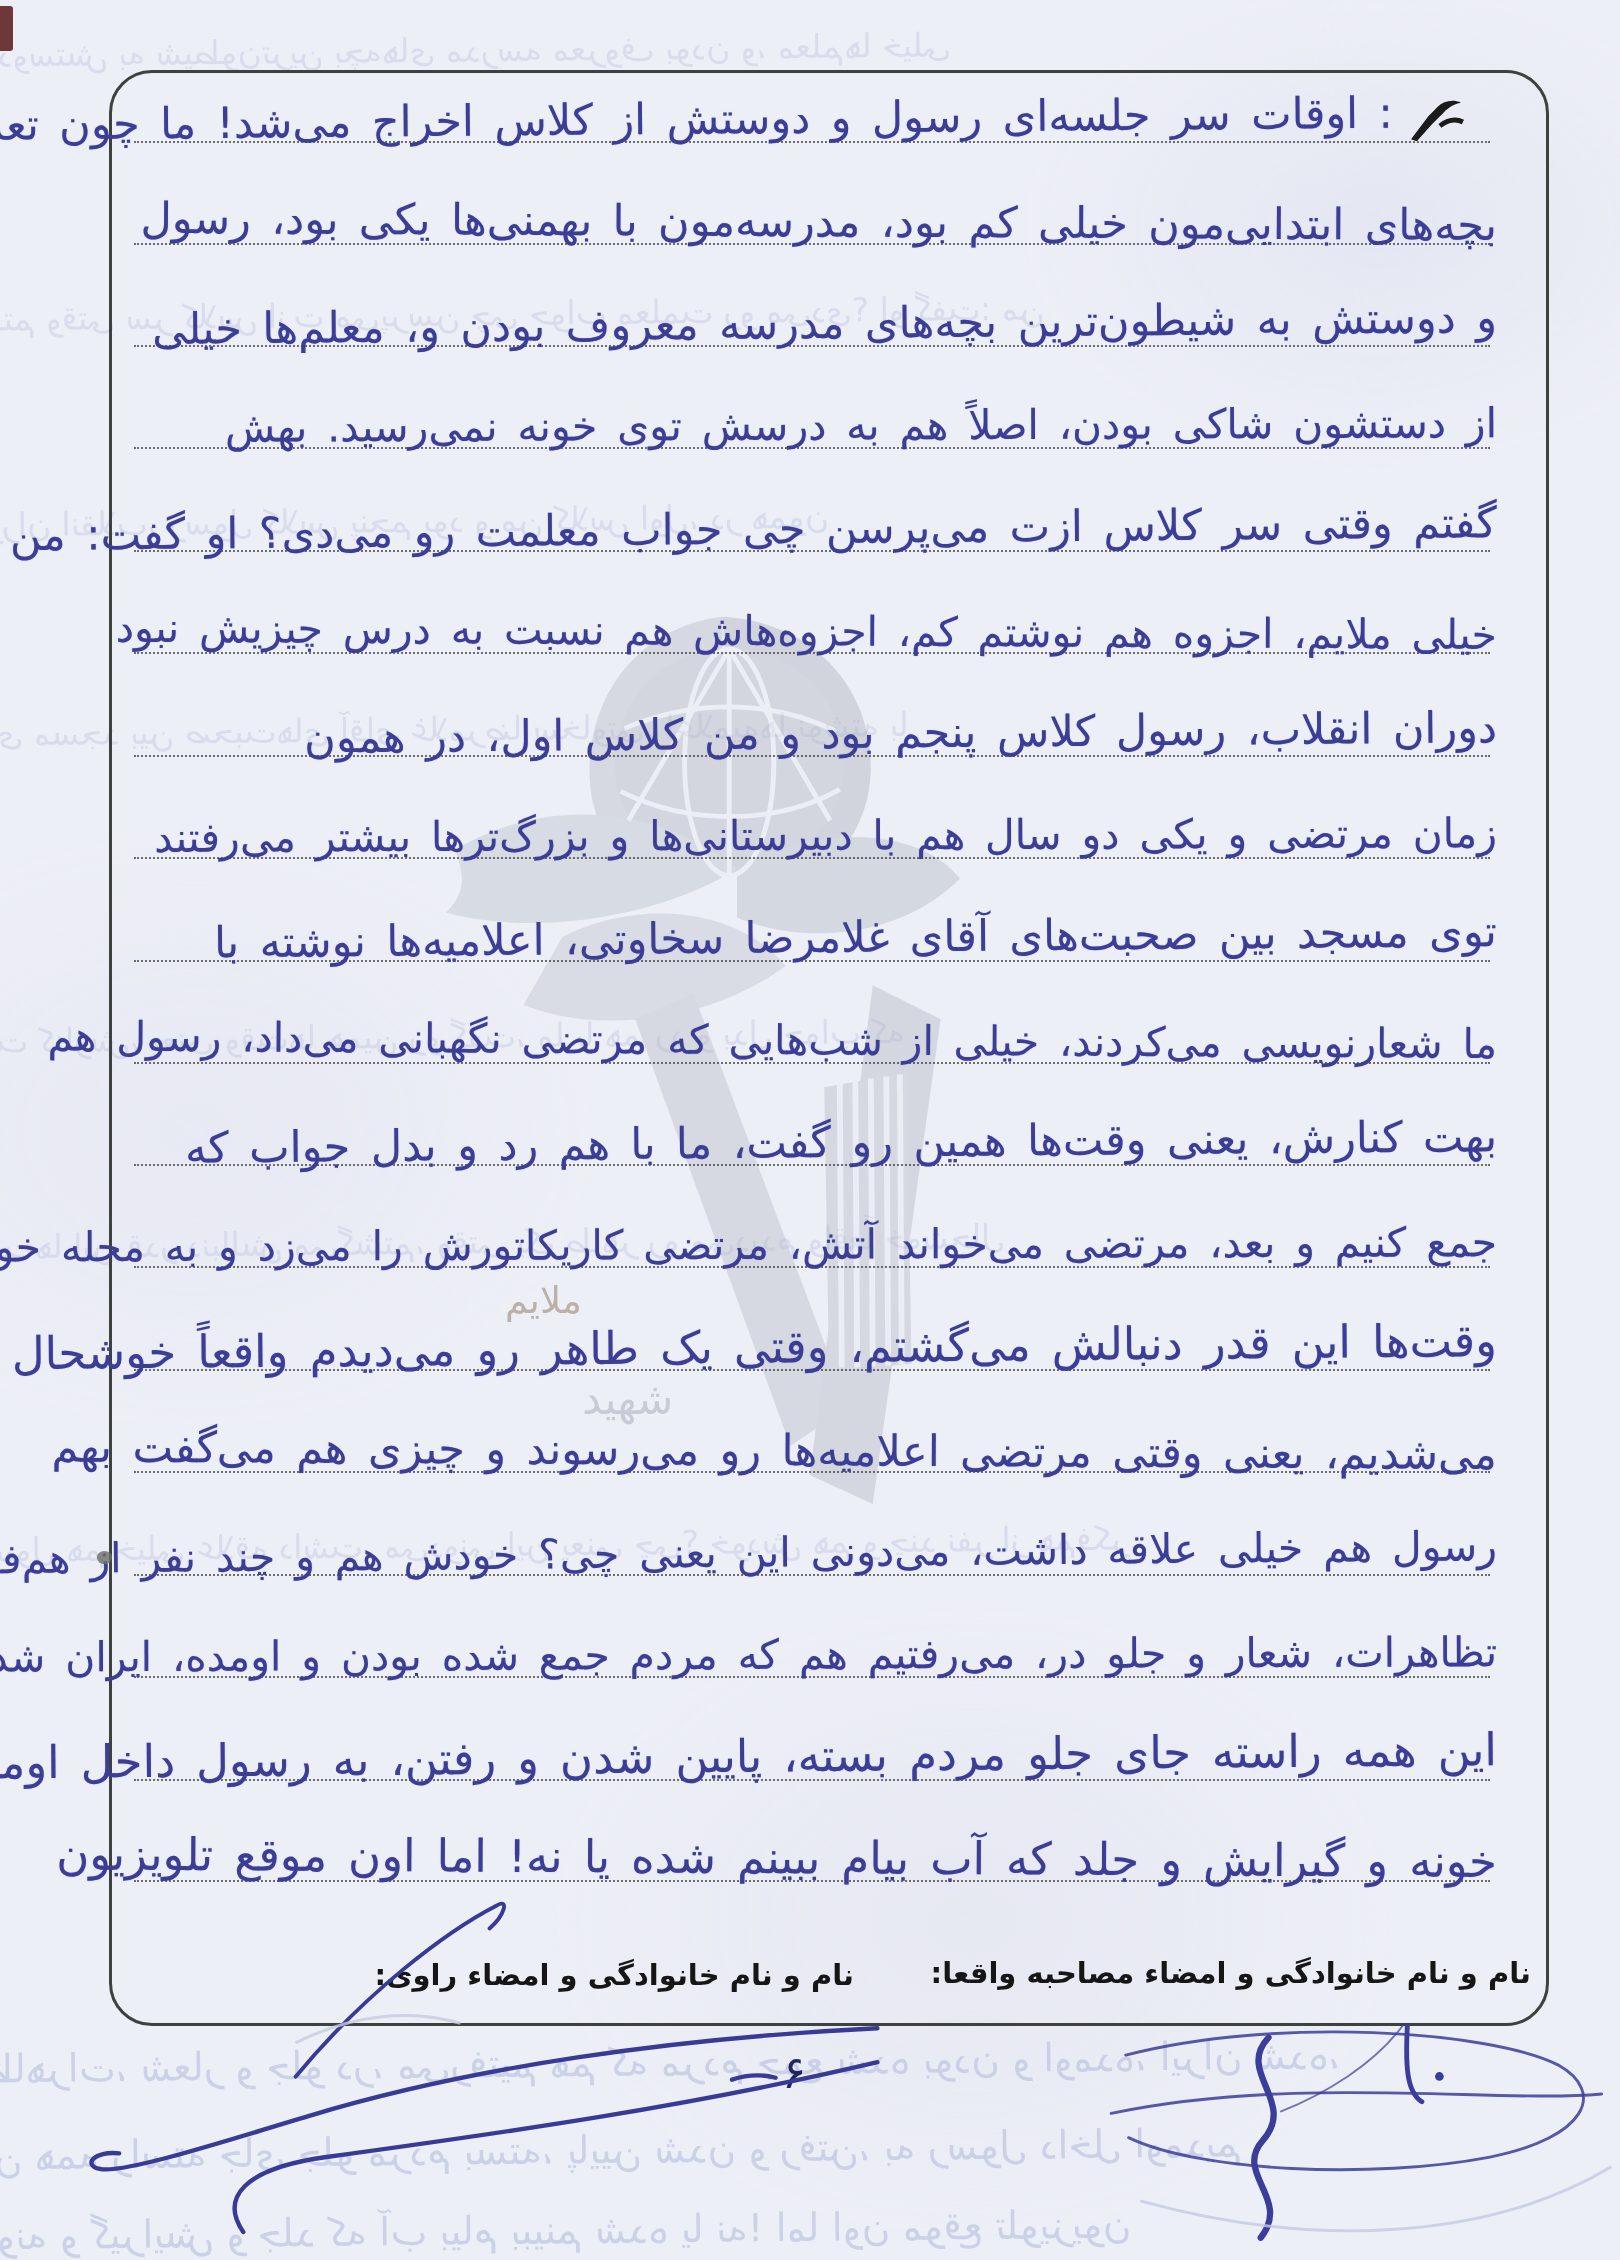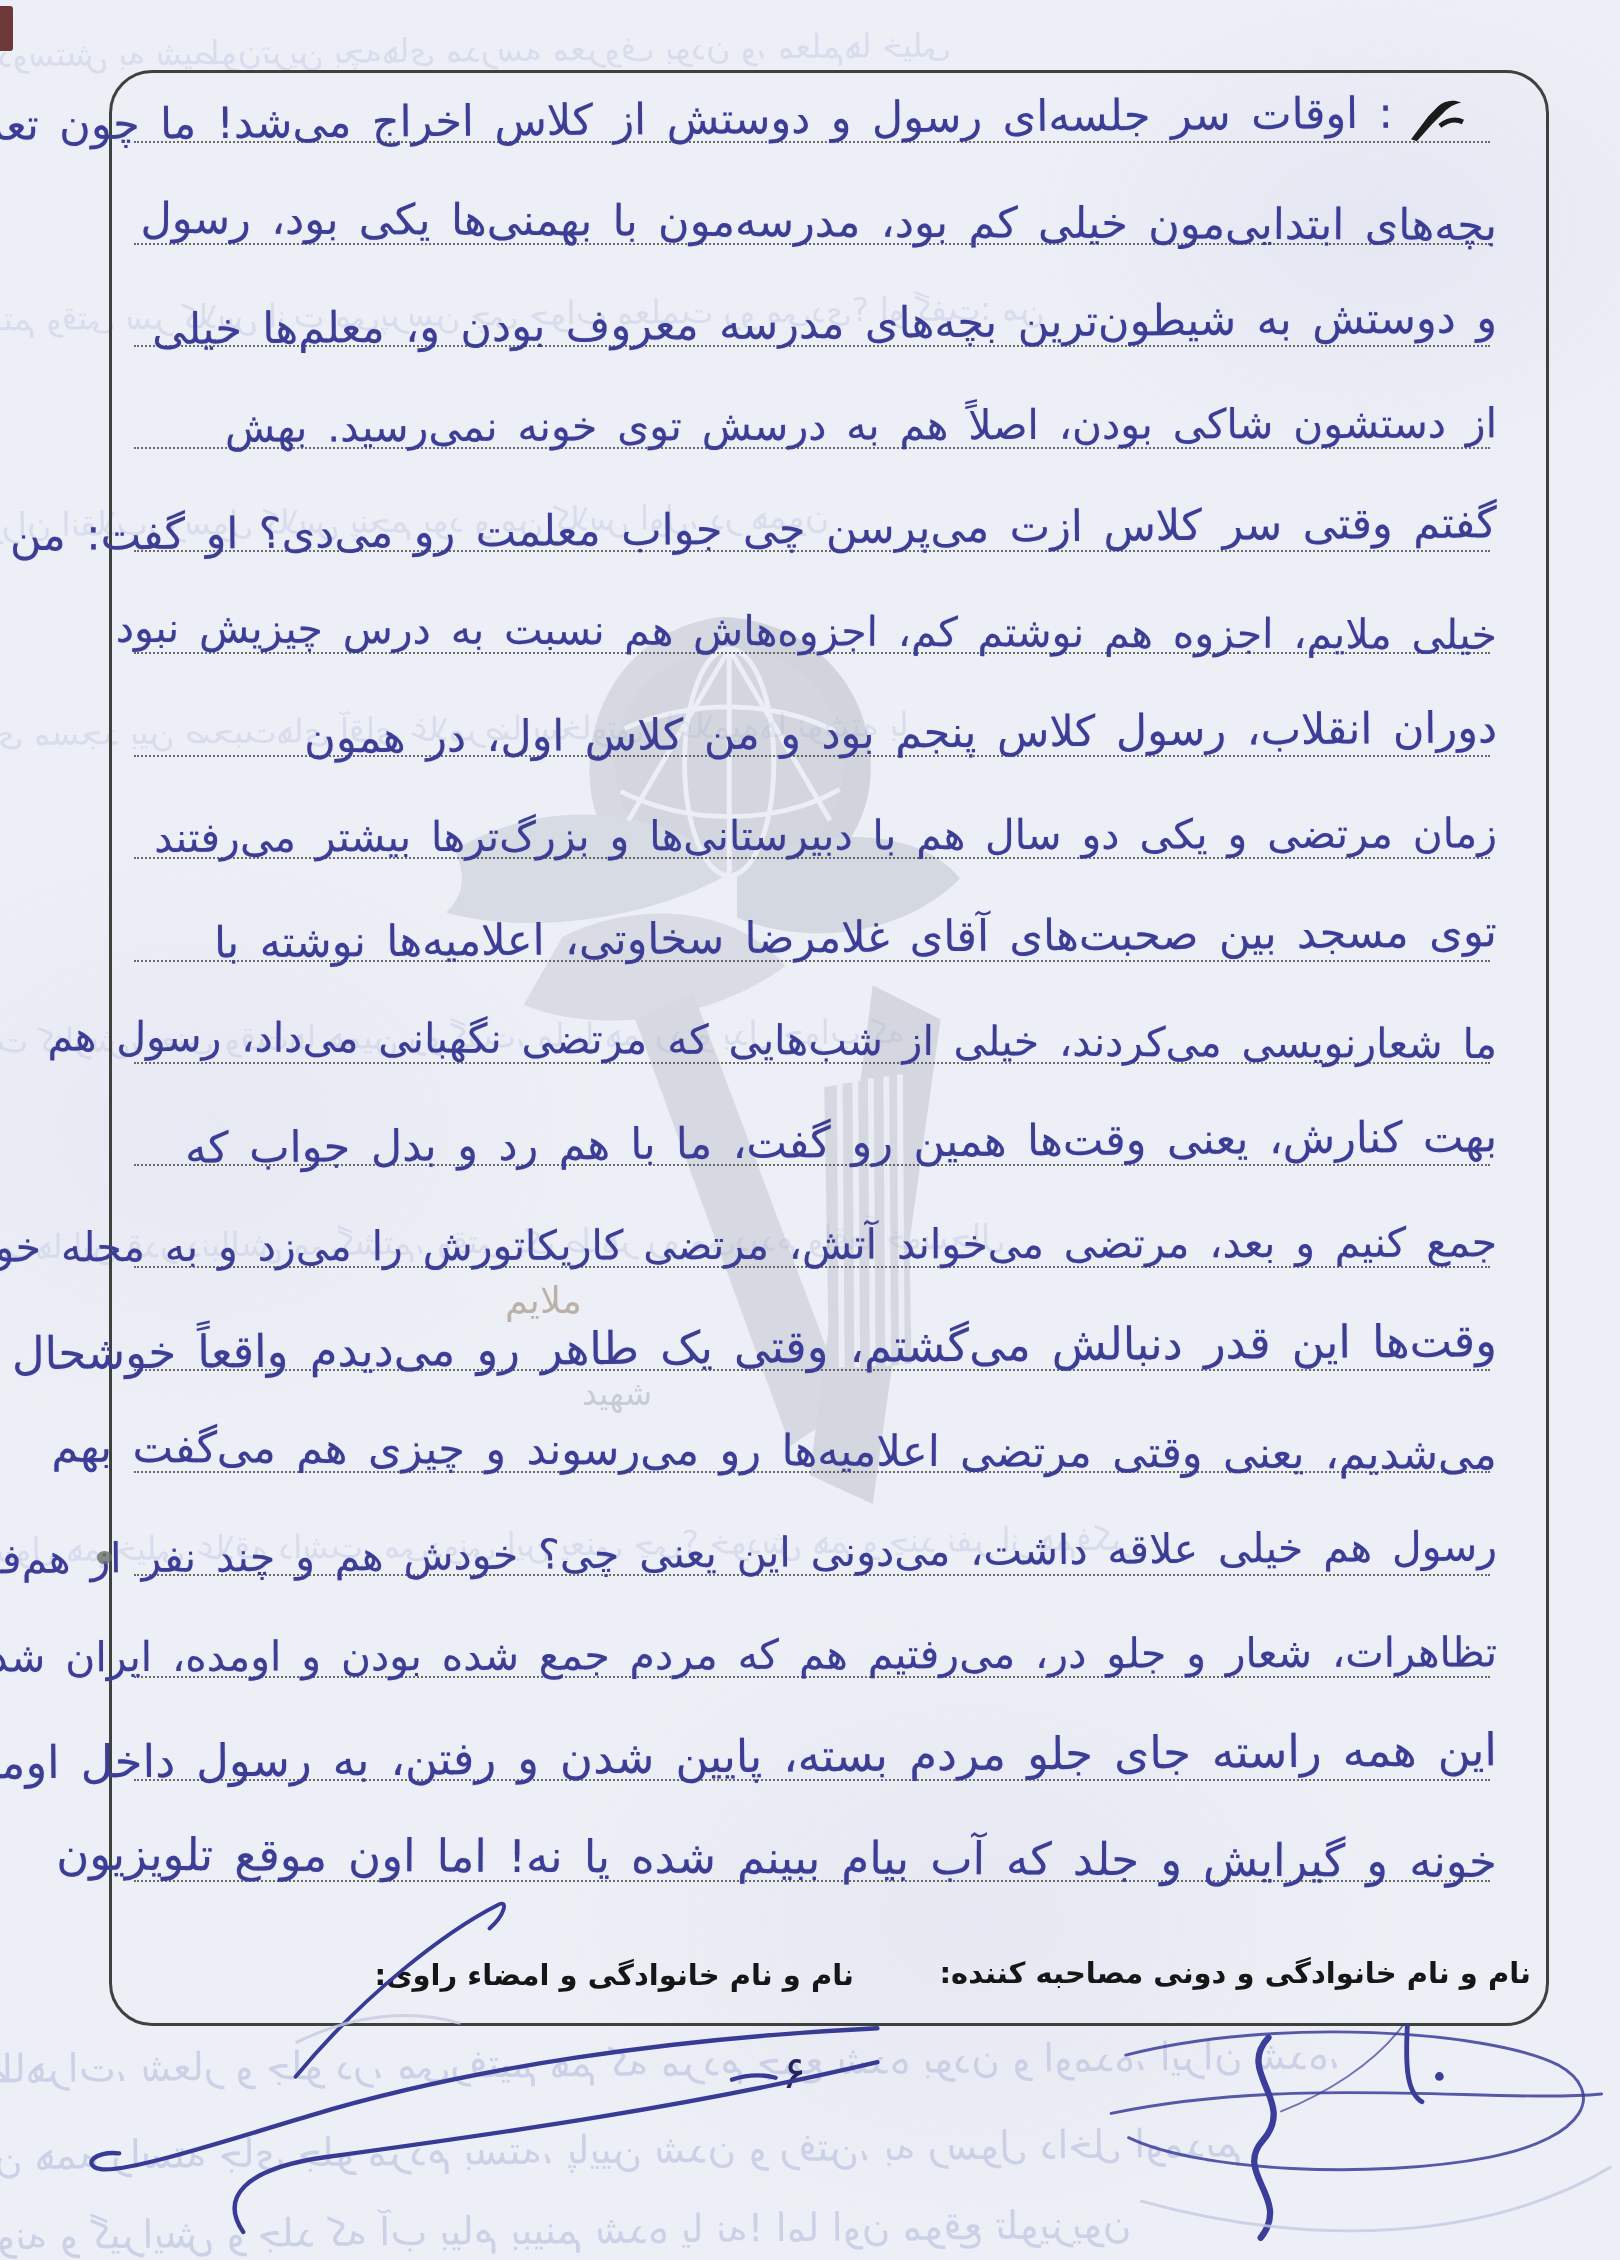--- a/index.html
+++ b/index.html
@@ -95,21 +95,21 @@
     <g fill="none" stroke="#eceef5" stroke-width="5">
       <ellipse cx="322" cy="240" rx="46" ry="117"></ellipse>
       <path d="M322 123 L218 300"></path>
       <path d="M322 123 L426 300"></path>
       <path d="M210 270 C280 305 370 305 436 268"></path>
       <path d="M214 205 C285 175 365 175 432 208"></path>
       <line x1="322" y1="123" x2="322" y2="358"></line>
     </g>
   </svg>
   <div class="wm-word" style="left:505px;top:1279px;font-size:37px;color:#b3a79b;opacity:.85">ملایم</div>
-  <div class="wm-word" style="left:582px;top:1374px;font-size:33px;color:#b7bdc9;opacity:.7">شهید</div>
+  <div class="wm-word" style="left:582px;top:1374px;font-size:43px;color:#b7bdc9;opacity:.7">شهید</div>
 
   <div class="border-box"></div>
 
   <div class="dots" style="top:141px"></div>
   <div class="dots" style="top:243px"></div>
   <div class="dots" style="top:345px"></div>
   <div class="dots" style="top:447px"></div>
   <div class="dots" style="top:550px"></div>
   <div class="dots" style="top:652px"></div>
   <div class="dots" style="top:755px"></div>
@@ -142,21 +142,21 @@
   <div class="hw r2 s" style="top:1005px">ما شعارنویسی می‌کردند، خیلی از شب‌هایی که مرتضی نگهبانی می‌داد، رسول هم</div>
   <div class="hw r1" style="top:1108px">بهت کنارش، یعنی وقت‌ها همین رو گفت، ما با هم رد و بدل جواب که</div>
   <div class="hw r3 s" style="top:1210px">جمع کنیم و بعد، مرتضی می‌خواند آتش، مرتضی کاریکاتورش را می‌زد و به محله خوبی</div>
   <div class="hw r1 l" style="top:1313px">وقت‌ها این قدر دنبالش می‌گشتم، وقتی یک طاهر رو می‌دیدم واقعاً خوشحال</div>
   <div class="hw r2" style="top:1415px">می‌شدیم، یعنی وقتی مرتضی اعلامیه‌ها رو می‌رسوند و چیزی هم می‌گفت بهم</div>
   <div class="hw r1 s" style="top:1518px">رسول هم خیلی علاقه داشت، می‌دونی این یعنی چی؟ خودش هم و چند نفر از هم‌فکر</div>
   <div class="hw r3 s" style="top:1620px">تظاهرات، شعار و جلو در، می‌رفتیم هم که مردم جمع شده بودن و اومده، ایران شده،</div>
   <div class="hw r1 l" style="top:1722px">این همه راسته جای جلو مردم بسته، پایین شدن و رفتن، به رسول داخل اومدیم</div>
   <div class="hw r2 l" style="top:1823px">خونه و گیرایش و جلد که آب بیام ببینم شده یا نه! اما اون موقع تلویزیون</div>
 
-  <div class="plabel" style="right:90px;top:1956px">نام و نام خانوادگی و دونی مصاحبه کننده:</div>
+  <div class="plabel" style="right:90px;top:1956px">نام و نام خانوادگی و امضاء مصاحبه واقعا:</div>
   <div class="plabel" style="right:767px;top:1958px">نام و نام خانوادگی و امضاء راوی:</div>
 
   <div class="page-number">۶</div>
 
   <svg style="left:53px;top:1878px" width="844" height="383" viewBox="0 0 870 395">
     <g fill="none" stroke="#383b95" stroke-width="4.5" stroke-linecap="round">
       <path d="M850 155 C640 165 430 195 265 245 C160 277 70 305 48 300 C30 296 42 281 68 284"></path>
       <path d="M196 365 C172 330 196 300 280 288 C470 262 660 235 850 190"></path>
       <path d="M250 205 C320 120 405 55 458 28 C470 21 466 38 450 52" stroke-width="4"></path>
       <path d="M700 208 C715 203 730 202 745 206"></path>

